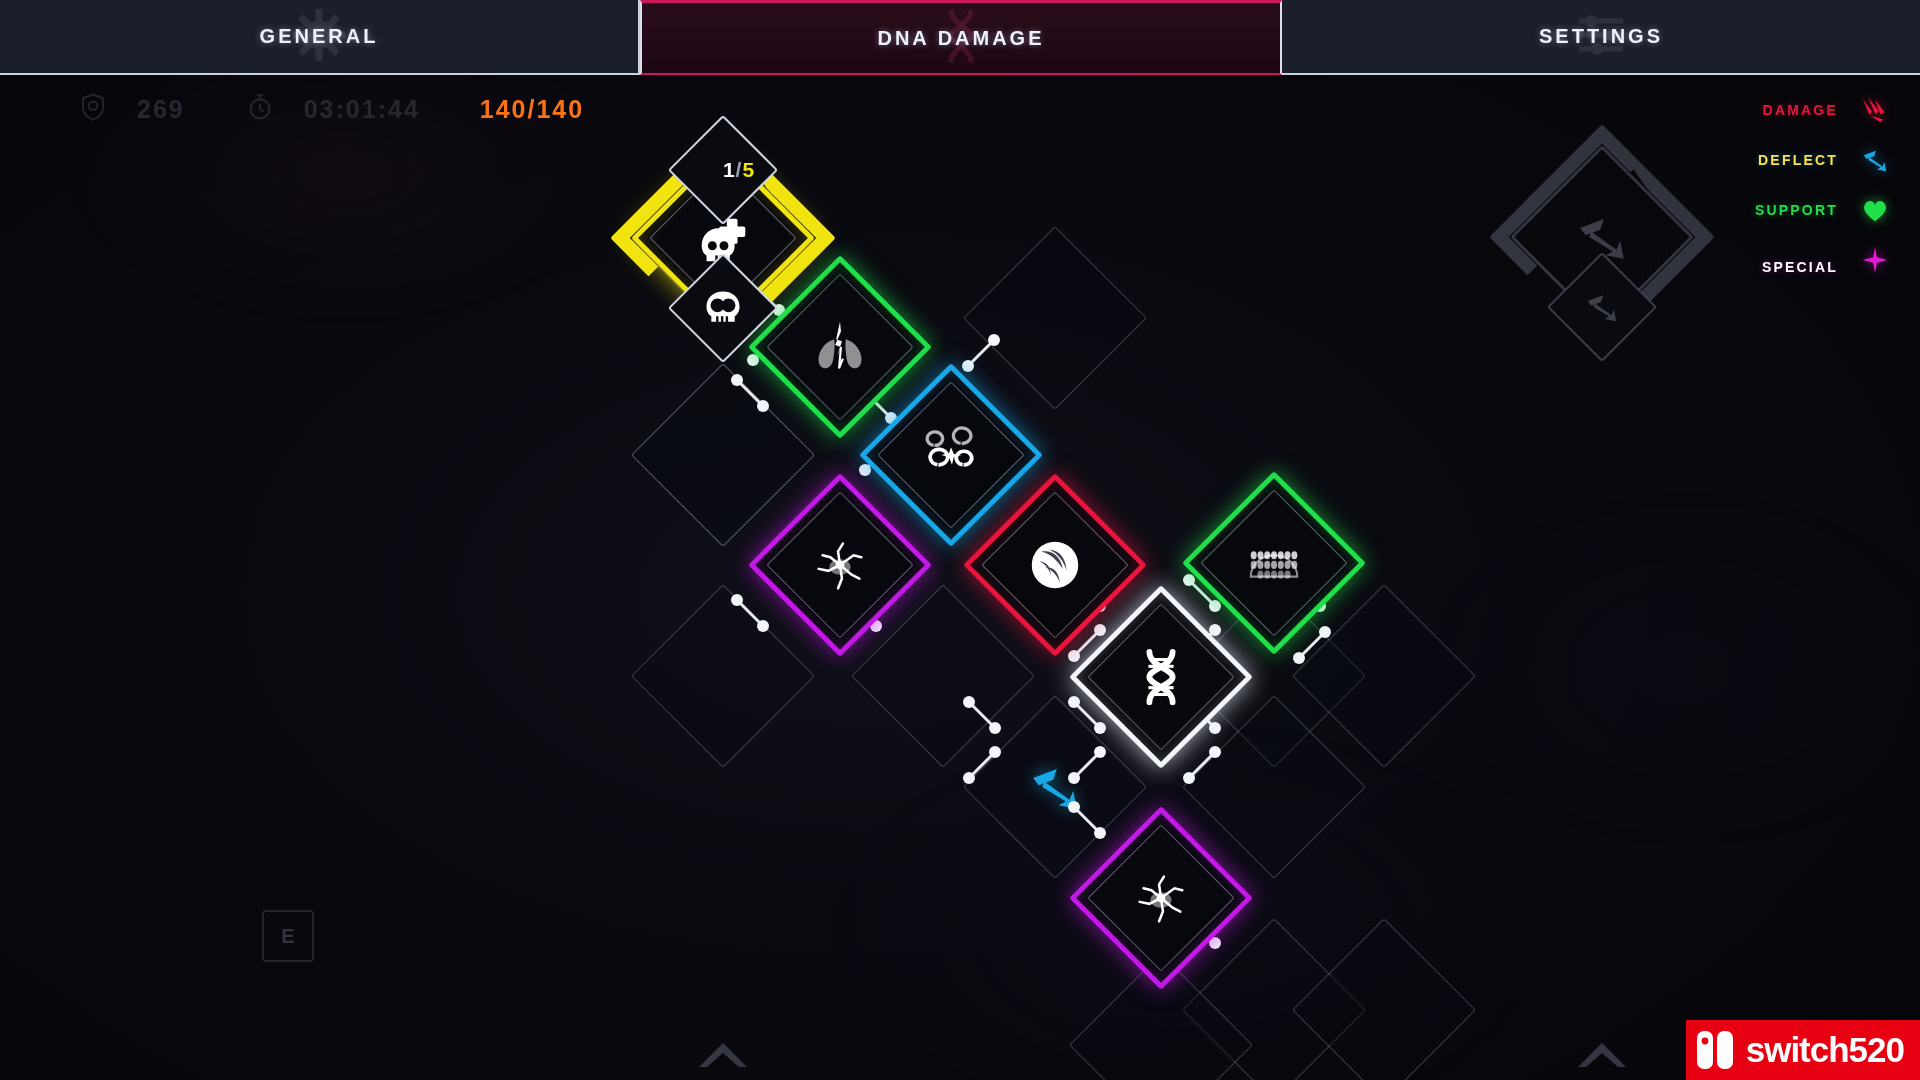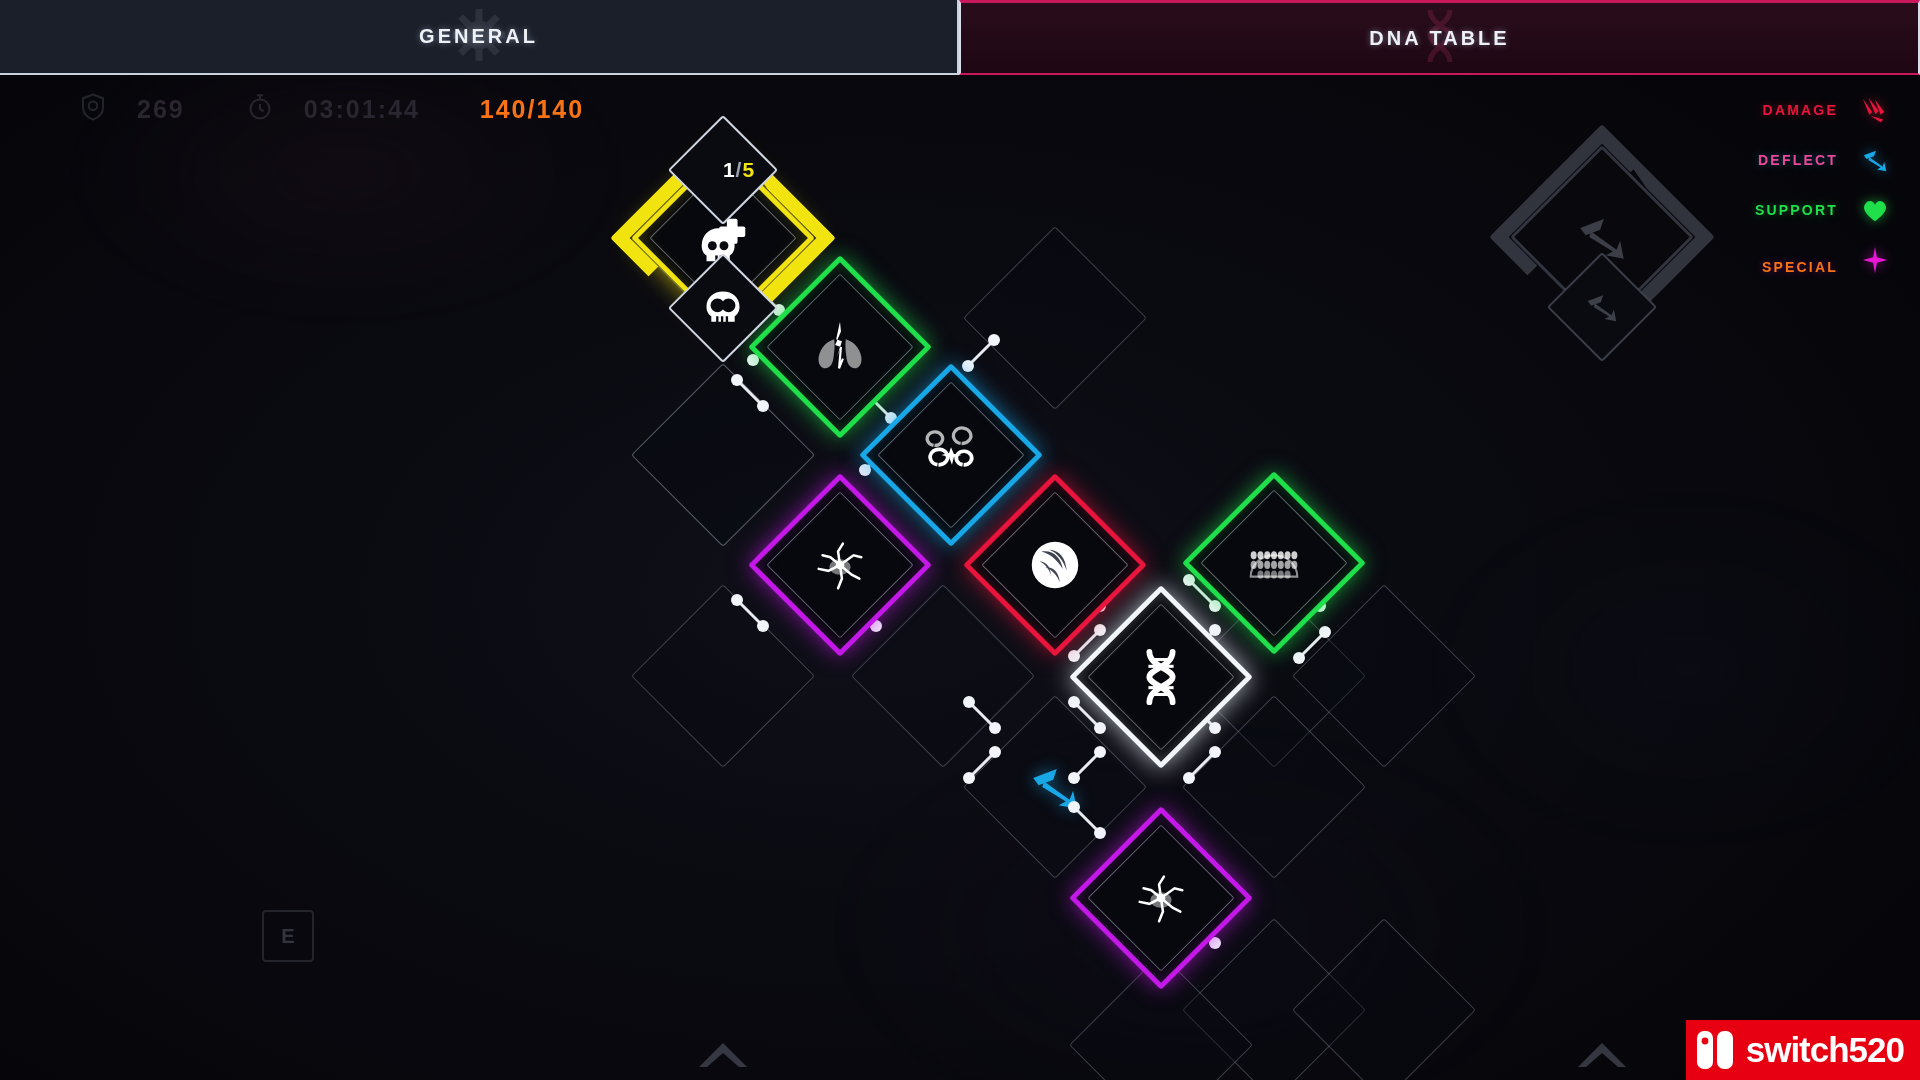--- a/index.html
+++ b/index.html
@@ -215,21 +215,36 @@
               <line x1="32" y1="32" x2="50.4" y2="13.6"></line>
             </g>
           </svg></span>
         <span class="tab-label">GENERAL</span>
       </div>
       <div class="tab active">
         <span class="tab-ghost"><svg width="64" height="64" viewBox="0 0 64 64">
             <path d="M22 6c0 14 20 18 20 26S22 44 22 58" fill="none" stroke="#ff3d7f" stroke-width="5"></path>
             <path d="M42 6c0 14-20 18-20 26s20 12 20 26" fill="none" stroke="#ff3d7f" stroke-width="5"></path>
           </svg></span>
-        <span class="tab-label">DNA TABLE</span>
+        <span class="tab-label">DNA DAMAGE</span>
+      </div>
+      <div class="tab">
+        <span class="tab-ghost"><svg width="64" height="64" viewBox="0 0 64 64">
+            <g stroke="#c9d2de" stroke-width="5">
+              <line x1="10" y1="18" x2="54" y2="18"></line>
+              <line x1="10" y1="32" x2="54" y2="32"></line>
+              <line x1="10" y1="46" x2="54" y2="46"></line>
+            </g>
+            <g fill="#c9d2de">
+              <circle cx="22" cy="18" r="6"></circle>
+              <circle cx="42" cy="32" r="6"></circle>
+              <circle cx="28" cy="46" r="6"></circle>
+            </g>
+          </svg></span>
+        <span class="tab-label">SETTINGS</span>
       </div>
     </div>
 
   <div class="hud">
     <div class="hud-item">
       <span class="hud-ico">
         <svg width="30" height="30" viewBox="0 0 24 24">
             <path d="M12 2l8 3v7c0 5-3.5 8.5-8 10-4.5-1.5-8-5-8-10V5l8-3z" fill="none" stroke="#8890a5" stroke-width="1.6"></path>
             <circle cx="12" cy="11" r="3.4" fill="none" stroke="#8890a5" stroke-width="1.6"></circle>
           </svg>
@@ -259,40 +274,40 @@
             <g fill="#e8143c">
               <path d="M6 8 L26 36 L20 42 Z"></path>
               <path d="M18 6 L40 34 L33 41 Z"></path>
               <path d="M32 10 L52 36 L44 42 Z"></path>
               <path d="M22 44 L50 52 L44 58 Z"></path>
             </g>
           </svg>
         </span>
       </div>
       <div class="legend-row">
-        <span class="legend-label" style="color: #ec4899; text-shadow: rgba(24, 168, 232, 0.4) 0px 0px 8px;">DEFLECT</span>
+        <span class="legend-label" style="color: #fde047; text-shadow: rgba(24, 168, 232, 0.4) 0px 0px 8px;">DEFLECT</span>
         <span class="legend-ico" style="filter: drop-shadow(rgba(24, 168, 232, 0.6) 0px 0px 6px);">
           <svg width="30" height="30" viewBox="0 0 64 64">
             <g fill="#18a8e8">
               <path d="M8 22 L34 12 L30 24 L14 30 Z"></path>
               <path d="M20 26 L48 46 L52 36 L56 56 L36 52 L44 48 L18 32 Z"></path>
             </g>
           </svg>
         </span>
       </div>
       <div class="legend-row">
         <span class="legend-label" style="color: rgb(31, 224, 74); text-shadow: rgba(31, 224, 74, 0.4) 0px 0px 8px;">SUPPORT</span>
         <span class="legend-ico" style="filter: drop-shadow(rgba(31, 224, 74, 0.6) 0px 0px 6px);">
           <svg width="30" height="30" viewBox="0 0 64 64">
             <path d="M32 56 C10 40 4 28 12 18 C19 9 30 13 32 22 C34 13 45 9 52 18 C60 28 54 40 32 56Z" fill="#1fe04a"></path>
           </svg>
         </span>
       </div>
       <div class="legend-row">
-        <span class="legend-label" style="color: #f97316; text-shadow: rgba(232, 24, 214, 0.4) 0px 0px 8px; margin-top: 14px;">SPECIAL</span>
+        <span class="legend-label" style="color: #ffffff; text-shadow: rgba(232, 24, 214, 0.4) 0px 0px 8px; margin-top: 14px;">SPECIAL</span>
         <span class="legend-ico" style="filter: drop-shadow(rgba(232, 24, 214, 0.6) 0px 0px 6px);">
           <svg width="30" height="30" viewBox="0 0 64 64">
             <g fill="#e818d6">
               <path d="M32 4 L36 26 L58 32 L36 38 L32 60 L28 38 L6 32 L28 26 Z"></path>
             </g>
           </svg>
         </span>
       </div>
     </div>
 

